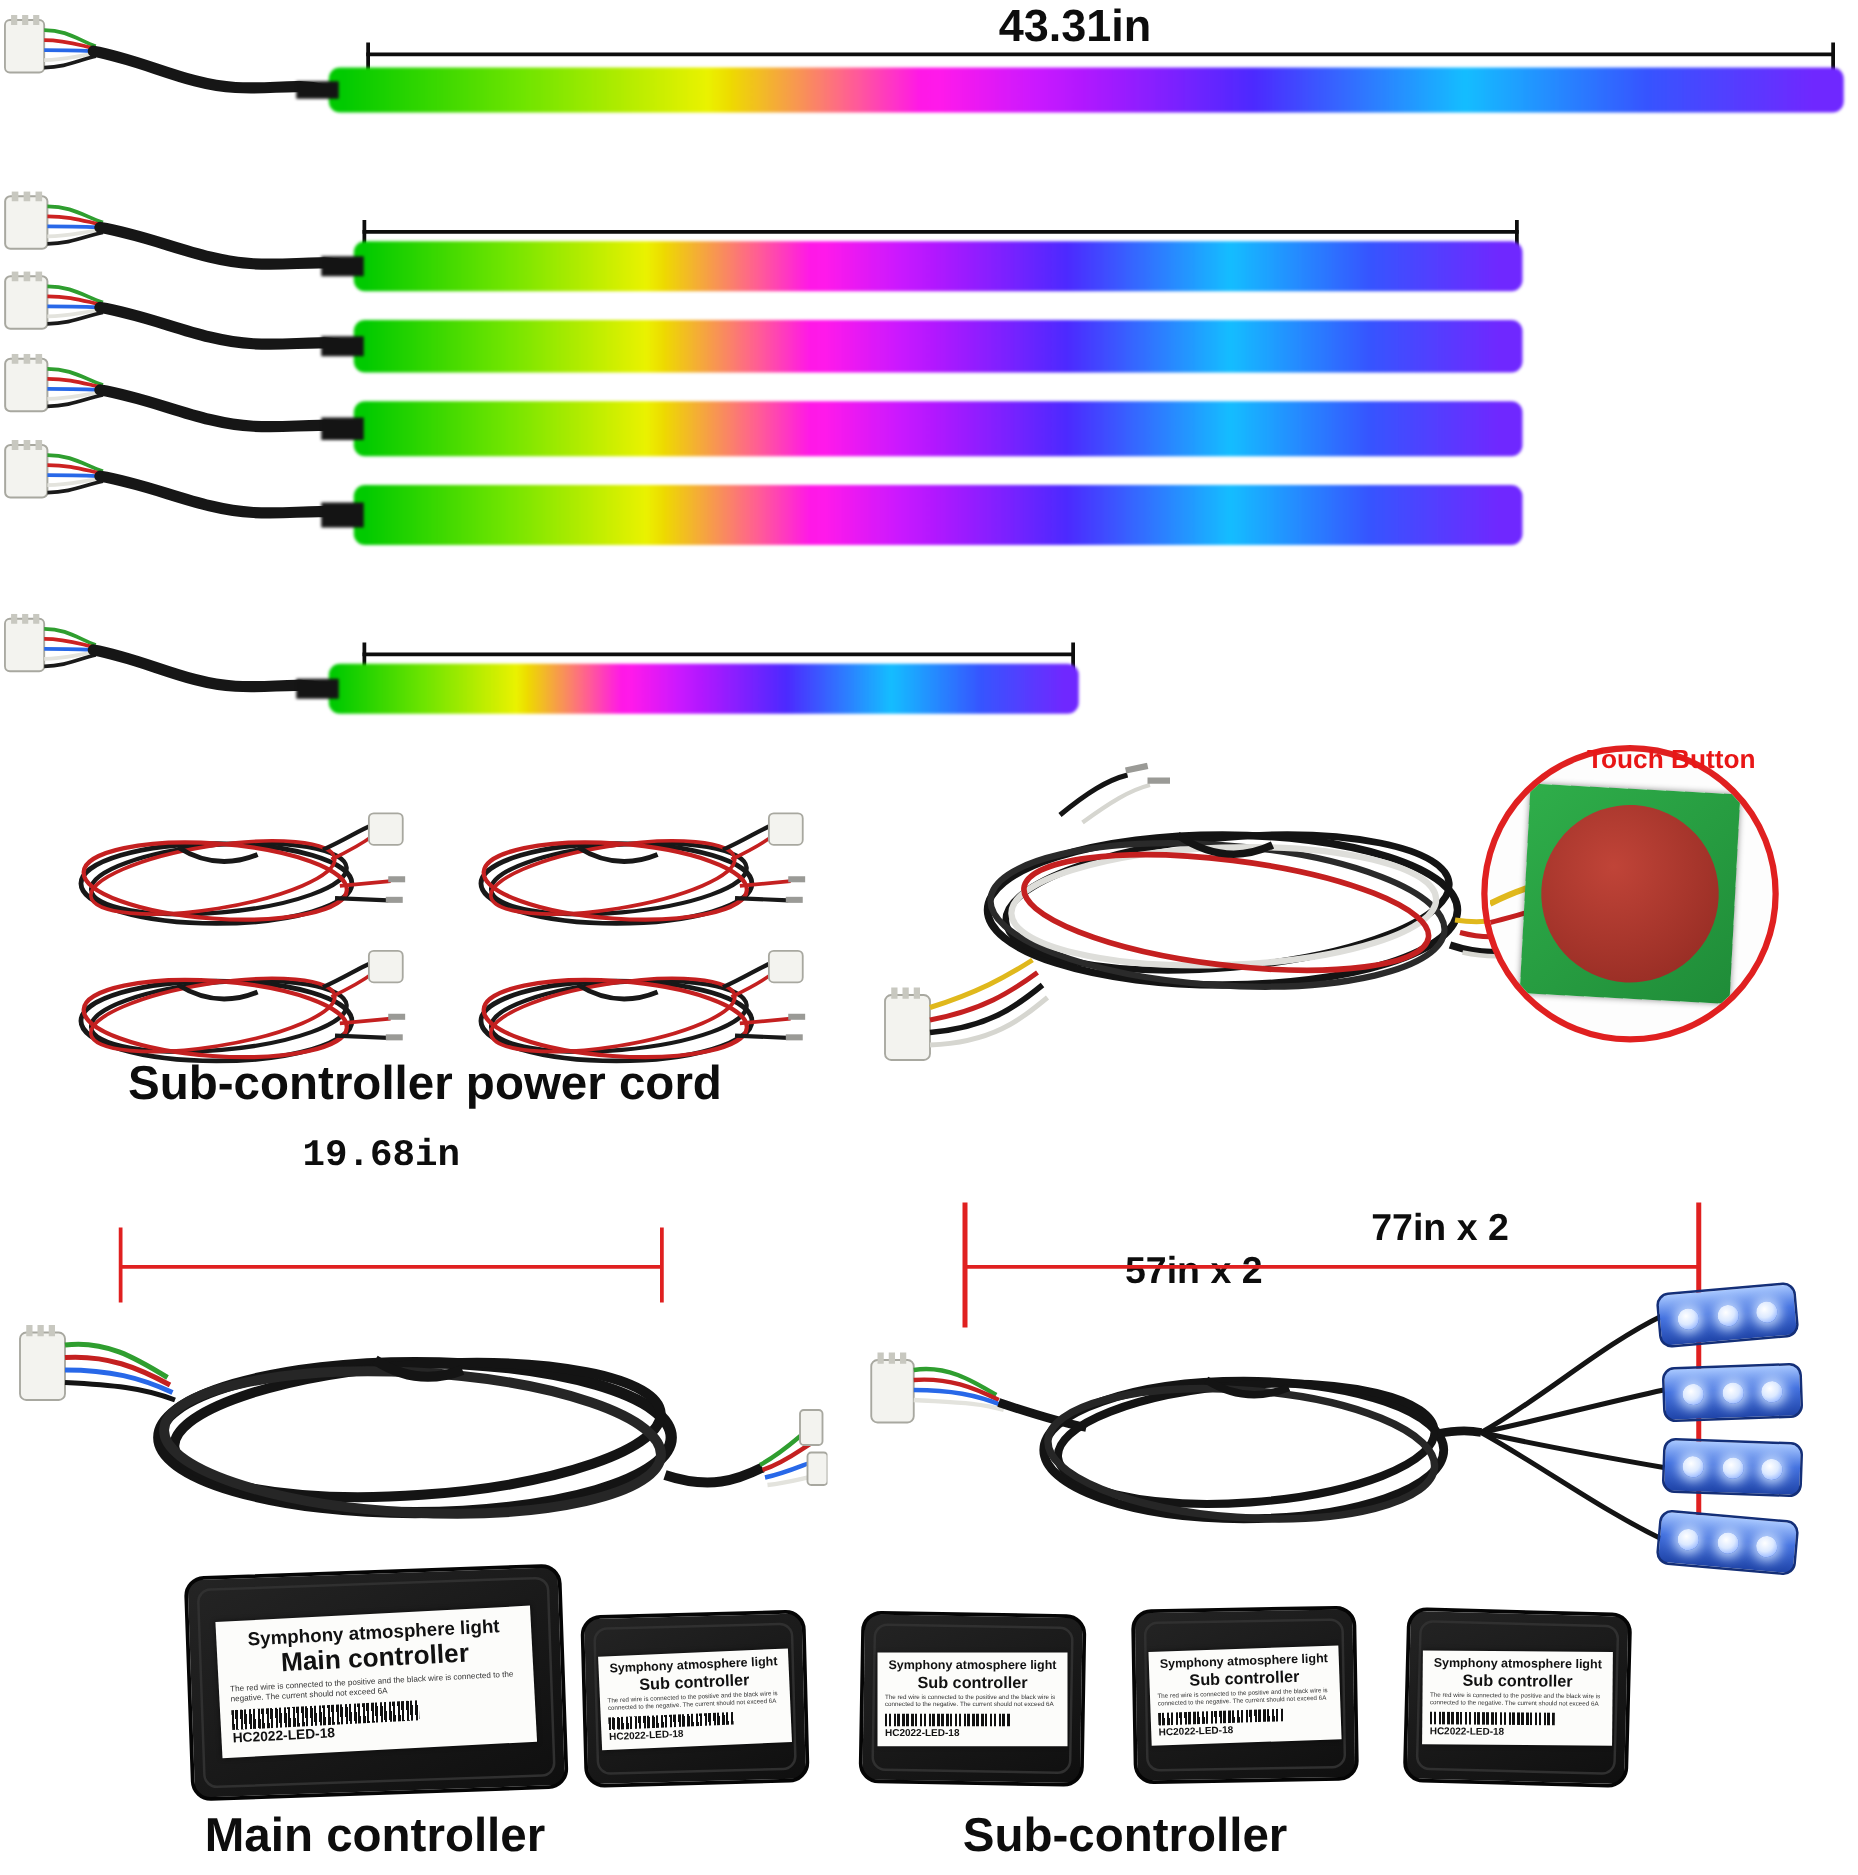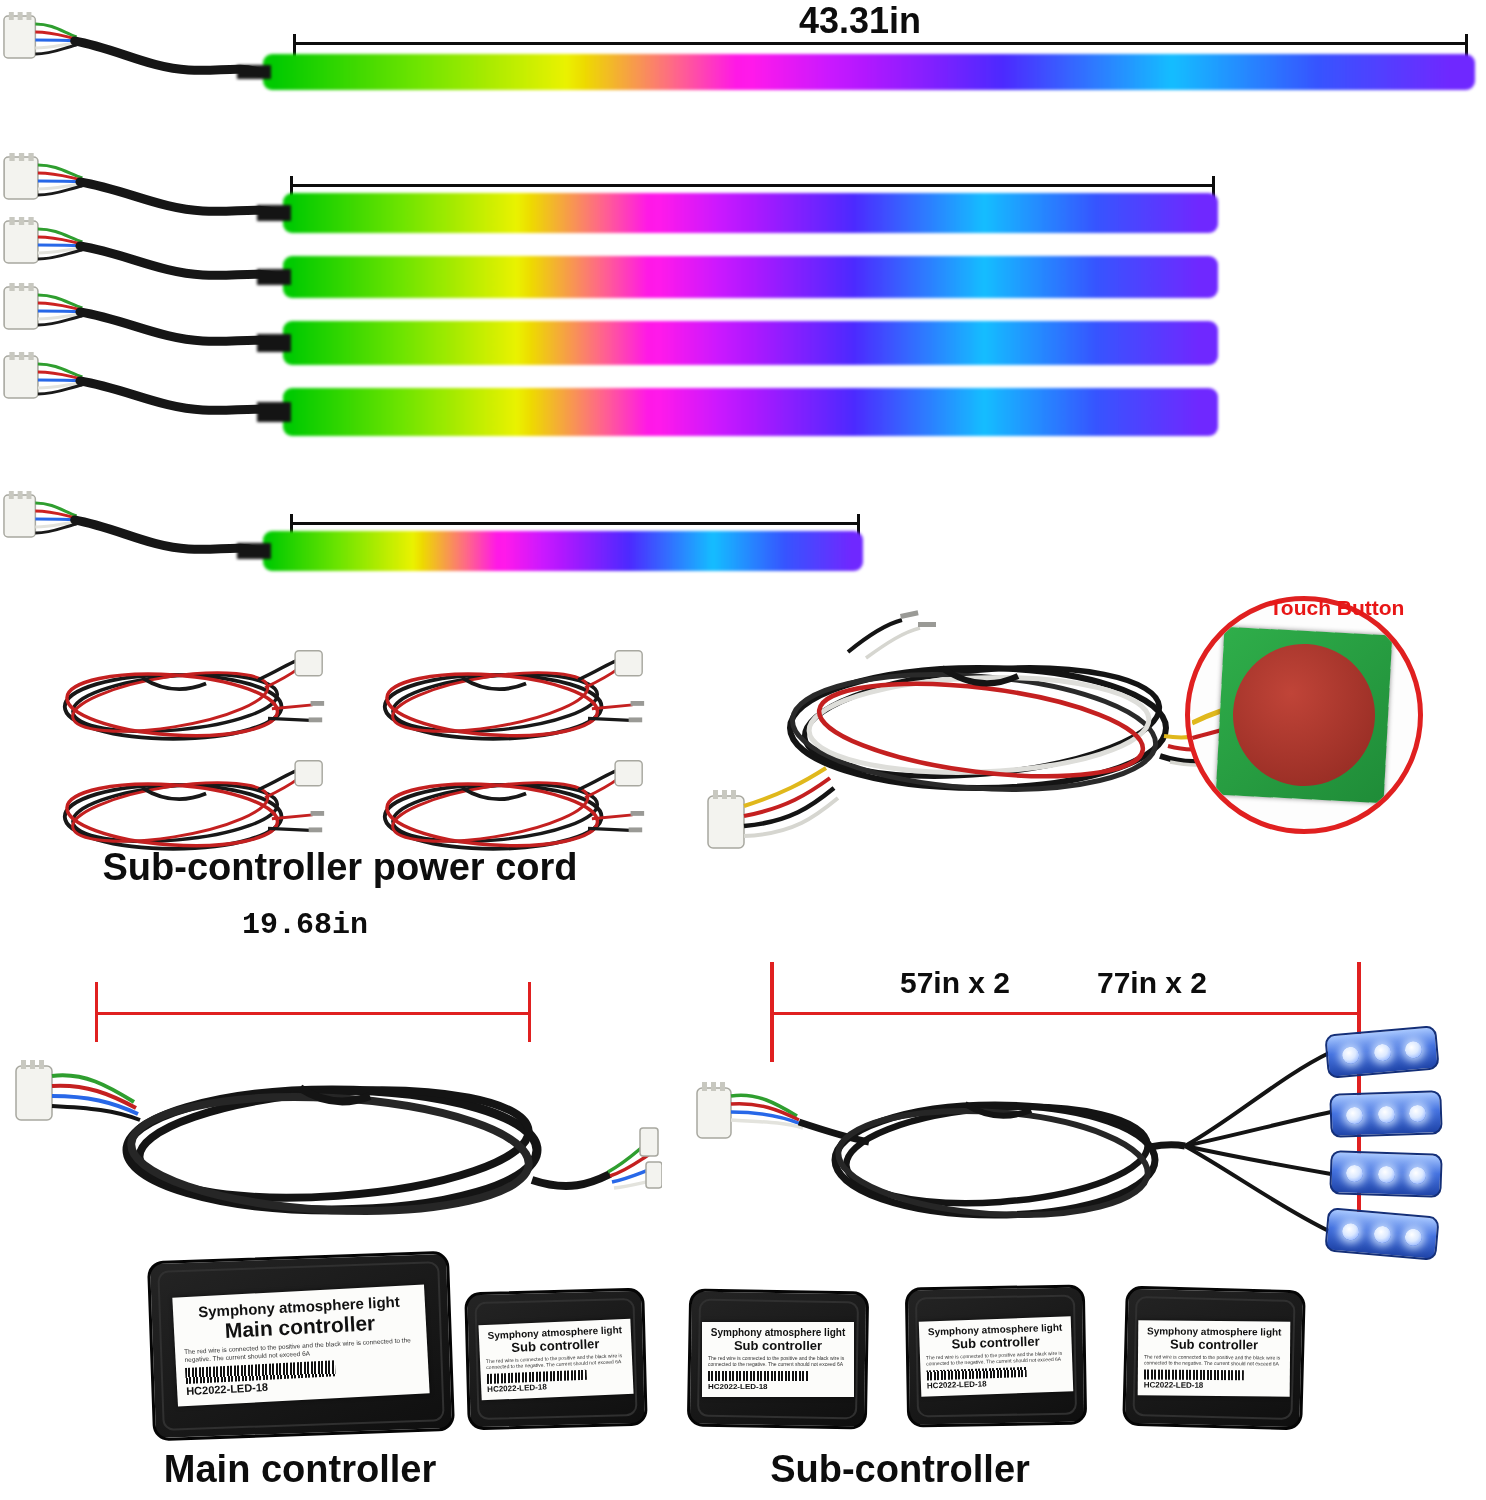--- a/index.html
+++ b/index.html
@@ -227,21 +227,21 @@
   </div>
 
   <div class="measure-label small" style="left:155px;top:908px;width:300px;font-family:Liberation Mono, monospace;">19.68in</div>
   <div class="redline" style="left:97px;top:1012px;width:432px;height:3px;"></div>
   <div class="redline" style="left:95px;top:982px;width:3px;height:60px;"></div>
   <div class="redline" style="left:528px;top:982px;width:3px;height:60px;"></div>
   <svg class="connector" style="left:12px;top:1032px;" width="650" height="205" viewBox="0 0 650 205">
       <use href="#sym-cablecoil"></use>
     </svg>
 
-  <div class="measure-label small" style="left:865px;top:966px;width:180px;">57in x 2</div>
+  <div class="measure-label small" style="left:865px;top:1000px;width:180px;">57in x 2</div>
   <div class="measure-label small" style="left:1062px;top:966px;width:180px;">77in x 2</div>
   <div class="redline" style="left:772px;top:1012px;width:588px;height:3px;"></div>
   <div class="redline" style="left:770px;top:962px;width:4px;height:100px;"></div>
   <div class="redline" style="left:1357px;top:962px;width:4px;height:285px;"></div>
   <svg class="connector" style="left:695px;top:1032px;" width="640" height="215" viewBox="0 0 640 215">
       <use href="#sym-ledcable"></use>
     </svg>
 
   <div class="led-module" style="left:1326px;top:1030px;transform:rotate(-5deg);">
     <span class="led-dot"></span>

